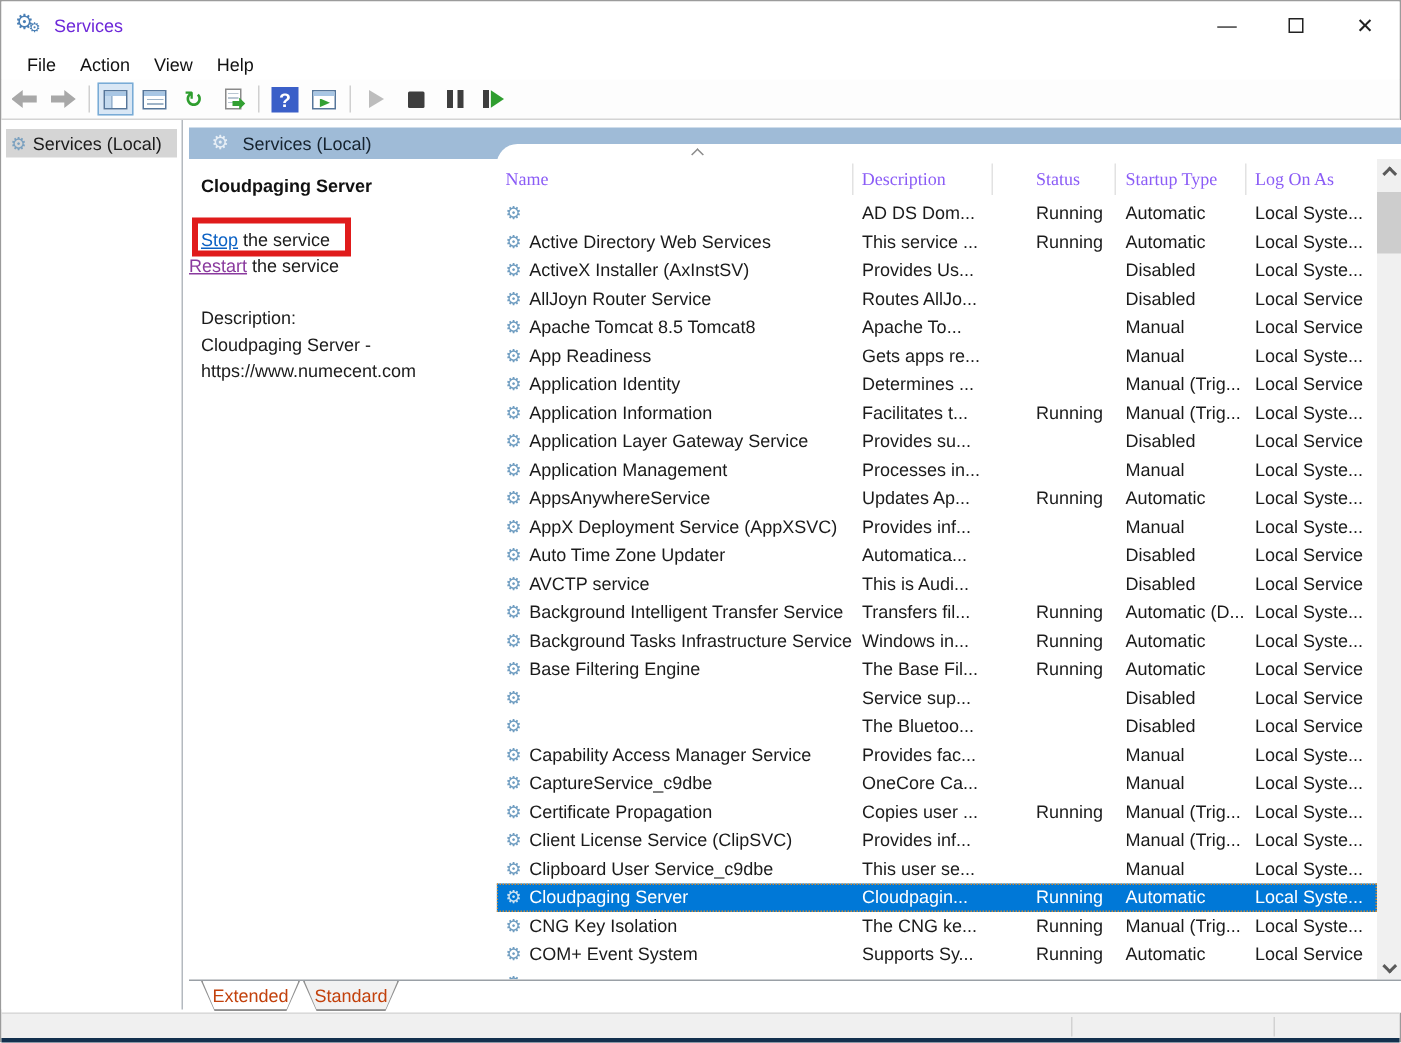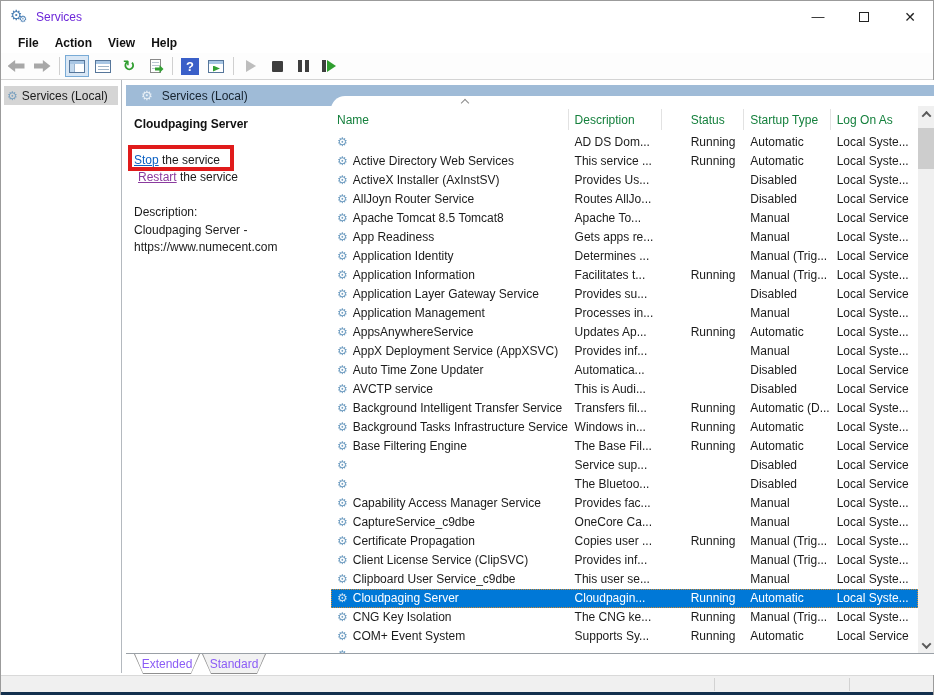--- a/index.html
+++ b/index.html
@@ -16,21 +16,21 @@
   .app-icon .g2 { position:absolute; left:9px; top:6px; font-size:9px; }
   .title-text { margin-left:8px; color:#6d28d9; }
   .win-controls { position:absolute; right:0; top:0; height:31px; display:flex; }
   .wc { width:46px; height:31px; display:flex; align-items:center; justify-content:center; color:#222; }
   .wc-min { font-size:13px; }
   .wc-max-box { width:10px; height:10px; border:1px solid #222; }
   .wc-close { font-size:14px; }
 
   
   .menubar { position:absolute; left:0; top:31px; width:100%; height:21px; background:#fff; display:flex; align-items:center; padding-left:9px; }
-  .menu-item { padding:2px 8px; color:#111;font-weight:bold; }
+  .menu-item { padding:2px 8px; color:#111; }
 
   
   .toolbar { position:absolute; left:0; top:52px; width:100%; height:27px; background:#fdfdfd; border-bottom:1px solid #d4d4d4; display:flex; align-items:center; padding-left:2px; }
   .tbtn { width:24px; height:22px; display:flex; align-items:center; justify-content:center; position:relative; margin:0 1px; }
   .tb-sep { width:1px; height:18px; background:#d0d0d0; margin:0 4px; }
   .arrow-l { width:17px; height:12px; background:#a8a8a8; clip-path:polygon(0 50%,45% 0,45% 30%,100% 30%,100% 70%,45% 70%,45% 100%); }
   .arrow-r { width:17px; height:12px; background:#a8a8a8; clip-path:polygon(100% 50%,55% 0,55% 30%,0 30%,0 70%,55% 70%,55% 100%); }
   .tbtn.active-tool { background:#d9e7f5; border:1px solid #79abd6; }
   .winicon { width:16px; height:13px; border:1px solid #56769a; background:#fff; position:relative; }
   .winicon .tbar { position:absolute; left:0; top:0; width:100%; height:3px; background:#a8c6e4; }
@@ -57,53 +57,53 @@
   .tree-item .gear { font-size:12px; color:#7aa0bf; margin-right:4px; }
 
   .right-pane { position:absolute; left:122px; top:0; width:811px; height:595px; background:#fff; }
   .band { position:absolute; left:3px; top:5px; width:808px; height:21px; background:#9fbbd7; display:flex; align-items:center; }
   .band .gear { font-size:13px; color:#e8eff6; margin-left:15px; }
   .band-label { margin-left:9px; color:#16232f; }
 
   .info-panel { position:absolute; left:3px; top:26px; width:205px; height:547px; background:#fff; }
   .svc-title { position:absolute; left:8px; top:11px; font-weight:bold; color:#111; }
   .stop-line { position:absolute; left:8px; top:47px; }
-  .restart-line { position:absolute; left:12px; top:64px; }
+  .restart-line { position:absolute; left:0; top:64px; }
   .link-blue { color:#0b61c4; text-decoration:underline; }
   .link-purple { color:#8a3a9e; text-decoration:underline; }
   .desc-label { position:absolute; left:8px; top:99px; }
   .desc-text { position:absolute; left:8px; top:116px; width:190px; line-height:17px; }
   .red-box { position:absolute; left:2px; top:39px; width:106px; height:26px; border:4px solid #e01b1b; }
 
   .list-panel { position:absolute; left:208px; top:16px; width:603px; height:557px; background:#fff; border-radius:14px 0 0 0; overflow:hidden; }
   .sort-caret { position:absolute; left:131px; top:4px; width:8px; height:8px; }
   .sort-caret i { display:block; width:6px; height:6px; border-left:1px solid #8a8a8a; border-top:1px solid #8a8a8a; transform:rotate(45deg); }
   .lheader { position:absolute; left:0; top:10px; width:587px; height:27px; display:flex; align-items:center; }
-  .hcell { height:21px; display:flex; align-items:center; padding-left:6px; border-right:1px solid #e2e2e2; color:#15803d; }
+  .hcell { height:21px; display:flex; align-items:center; padding-left:6px; border-right:1px solid #e2e2e2; color:#8b5cf6;font-family:Liberation Serif, serif; }
   .col-name { width:248px; } .col-desc { width:97px; } .col-status { width:62px;margin-left:23px; } .col-startup { width:90px; } .col-logon { width:91px; border-right:none; }
   .rows { position:absolute; left:0; top:37px; width:587px; height:520px; overflow:hidden; }
   .srow { display:flex; height:19px; align-items:center; white-space:nowrap; }
   .cell { overflow:hidden; padding-left:6px; height:19px; line-height:19px; }
   .name-wrap { display:flex; align-items:center; }
   .row-gear { font-family:"DejaVu Sans", sans-serif; font-size:12px; color:#6f9dc1; margin-right:5px; }
   .srow.selected { background:#0078d7; color:#fff; outline:1px dotted #cf8a33; outline-offset:-1px; }
   .srow.selected .row-gear { color:#cfe3f2; }
 
   .vscroll { position:absolute; right:0; top:10px; width:16px; height:547px; background:#f0f0f0; }
   .vs-btn { position:absolute; left:0; width:16px; height:16px; display:flex; align-items:center; justify-content:center; }
   .vs-up { top:0; } .vs-down { bottom:0; }
   .chev { width:7px; height:7px; border-left:2px solid #5a5a5a; border-top:2px solid #5a5a5a; }
   .chev-up { transform:rotate(45deg) translate(1px,1px); }
   .chev-down { transform:rotate(225deg) translate(1px,1px); }
   .vs-thumb { position:absolute; left:0; top:22px; width:16px; height:41px; background:#cdcdcd; }
 
   .tabs-row { position:absolute; left:3px; top:573px; width:808px; height:22px; border-top:1px solid #9aa0a6; background:#fff; }
   .tab { position:absolute; top:0; height:20px; }
   .tab .outer { position:absolute; inset:0; background:#8f8f8f; clip-path:polygon(0 0,100% 0,calc(100% - 9px) 100%,9px 100%); }
-  .tab .inner { position:absolute; left:1px; right:1px; top:0; bottom:1px; background:#fff; clip-path:polygon(0 0,100% 0,calc(100% - 8px) 100%,8px 100%); display:flex; align-items:center; justify-content:center; color:#8b5cf6; }
+  .tab .inner { position:absolute; left:1px; right:1px; top:0; bottom:1px; background:#fff; clip-path:polygon(0 0,100% 0,calc(100% - 8px) 100%,8px 100%); display:flex; align-items:center; justify-content:center; color:#c2410c; }
   .tab.inactive .inner { background:#f2f2f2; }
   .tab-extended { left:8px; width:66px; }
   .tab-standard { left:76px; width:64px; }
 
   .statusbar { position:absolute; left:0; top:674px; width:100%; height:17px; background:#f0f0f0; border-top:1px solid #d9d9d9; }
   .sb-div { position:absolute; top:2px; width:1px; height:13px; background:#d2d2d2; }
   .sb-div1 { left:713px; } .sb-div2 { left:848px; }
   .bottom-strip { position:absolute; left:0; top:691px; width:100%; height:4px; background:#13304e; }
 </style>
 </head>

